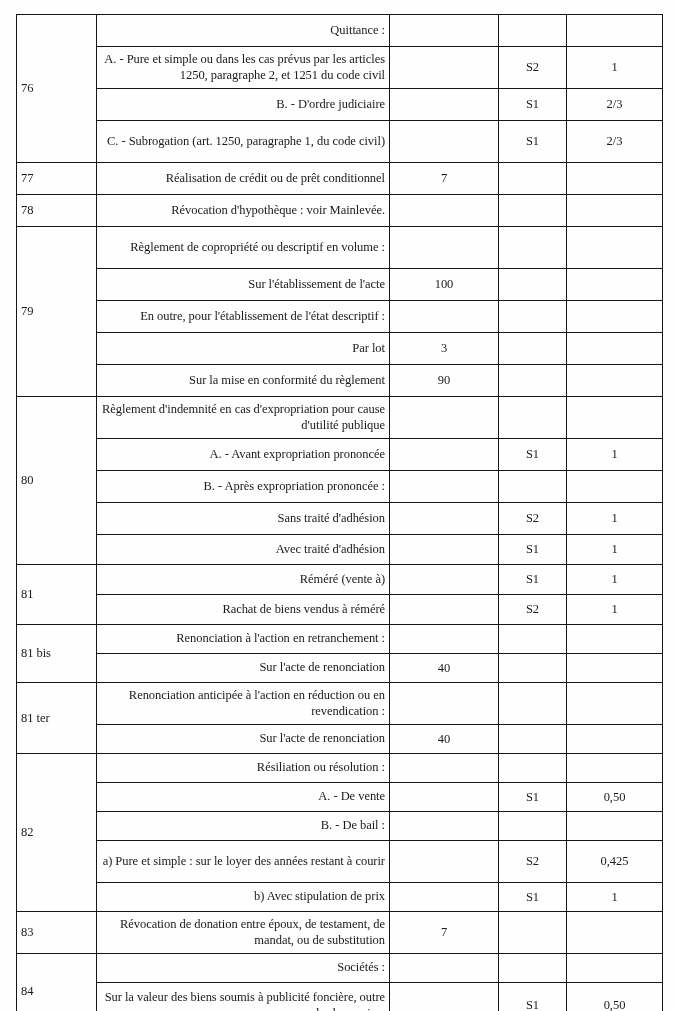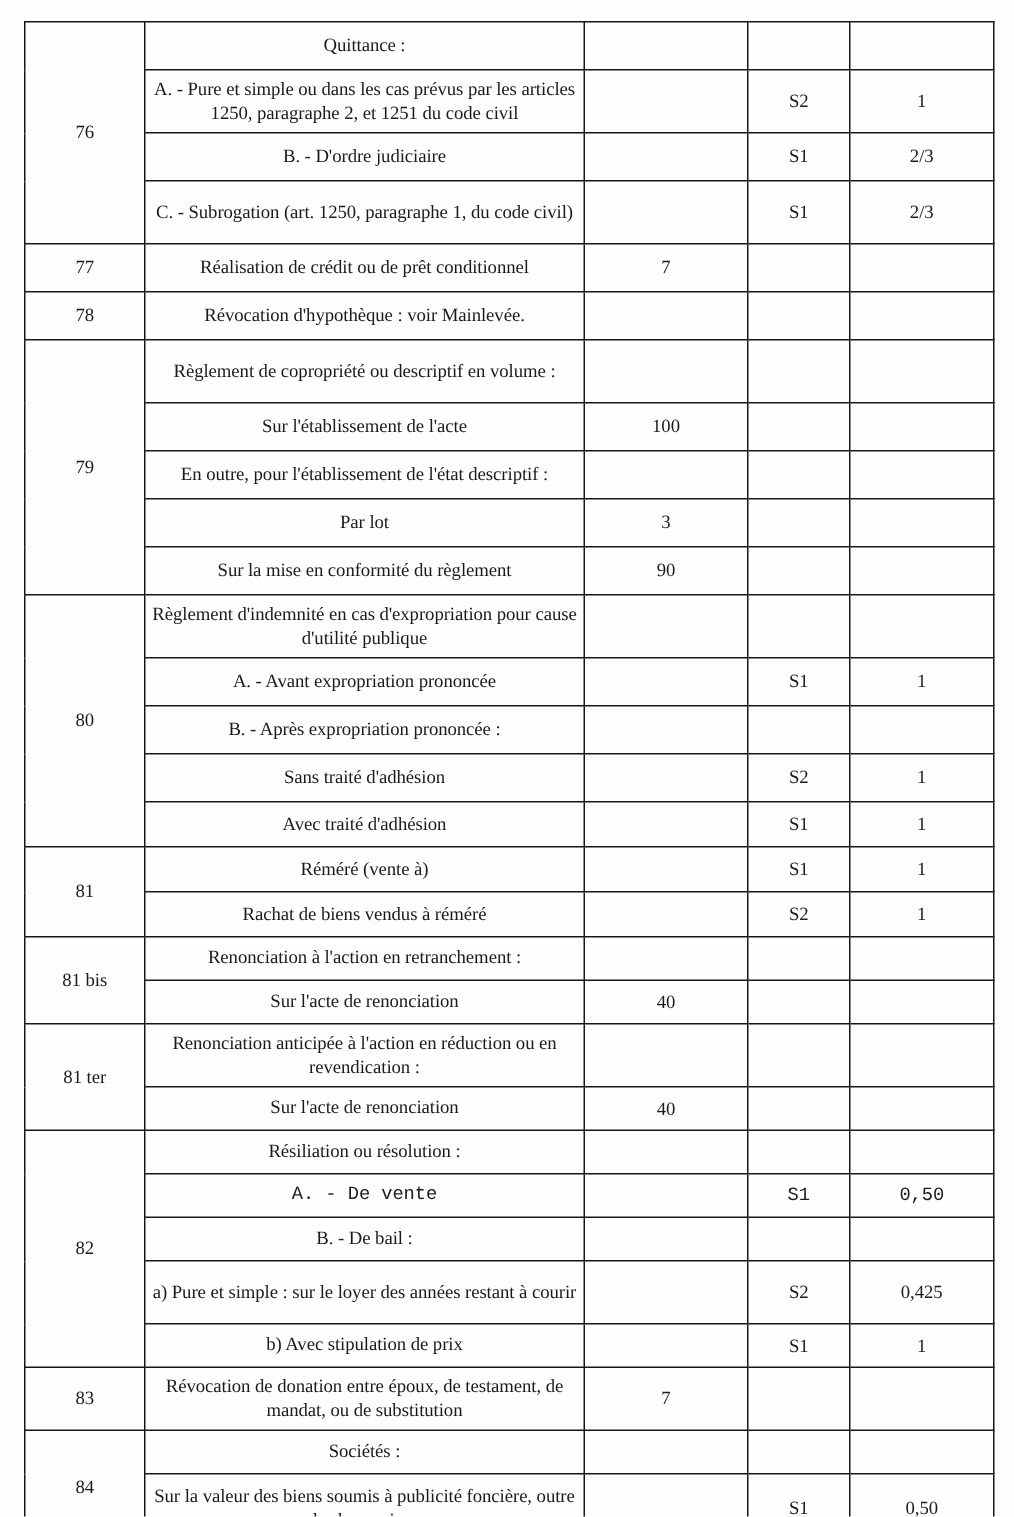--- a/index.html
+++ b/index.html
@@ -29,25 +29,24 @@
     font-size: 12.5px;
     letter-spacing: -0.05px;
   }
   table.fee-table td {
     border: 1.5px solid var(--border, #161616);
     vertical-align: middle;
     padding: 2px 4px;
     overflow: hidden;
   }
   td.c-num {
-    text-align: center;
     padding: 2px 2px;
   }
   td.c-desc {
-    text-align: center;
+    text-align: right;
     padding: 3px 4px 3px 7px;
     line-height: 1.24;
   }
   td.c-val, td.c-s, td.c-q {
     text-align: center;
   }
 </style>
 </head>
 <body>
 
@@ -201,21 +200,21 @@
           <td class="c-s"></td>
           <td class="c-q"></td>
         </tr>
         <tr style="height: 29px;">
           <td class="c-num" rowspan="5">82</td>
           <td class="c-desc">Résiliation ou résolution :</td>
           <td class="c-val"></td>
           <td class="c-s"></td>
           <td class="c-q"></td>
         </tr>
-        <tr style="height: 29px; font-family: Liberation Mono, monospace;">
+        <tr style="height: 29px;">
           <td class="c-desc">A. - De vente</td>
           <td class="c-val"></td>
           <td class="c-s">S1</td>
           <td class="c-q">0,50</td>
         </tr>
         <tr style="height: 29px;">
           <td class="c-desc">B. - De bail :</td>
           <td class="c-val"></td>
           <td class="c-s"></td>
           <td class="c-q"></td>

